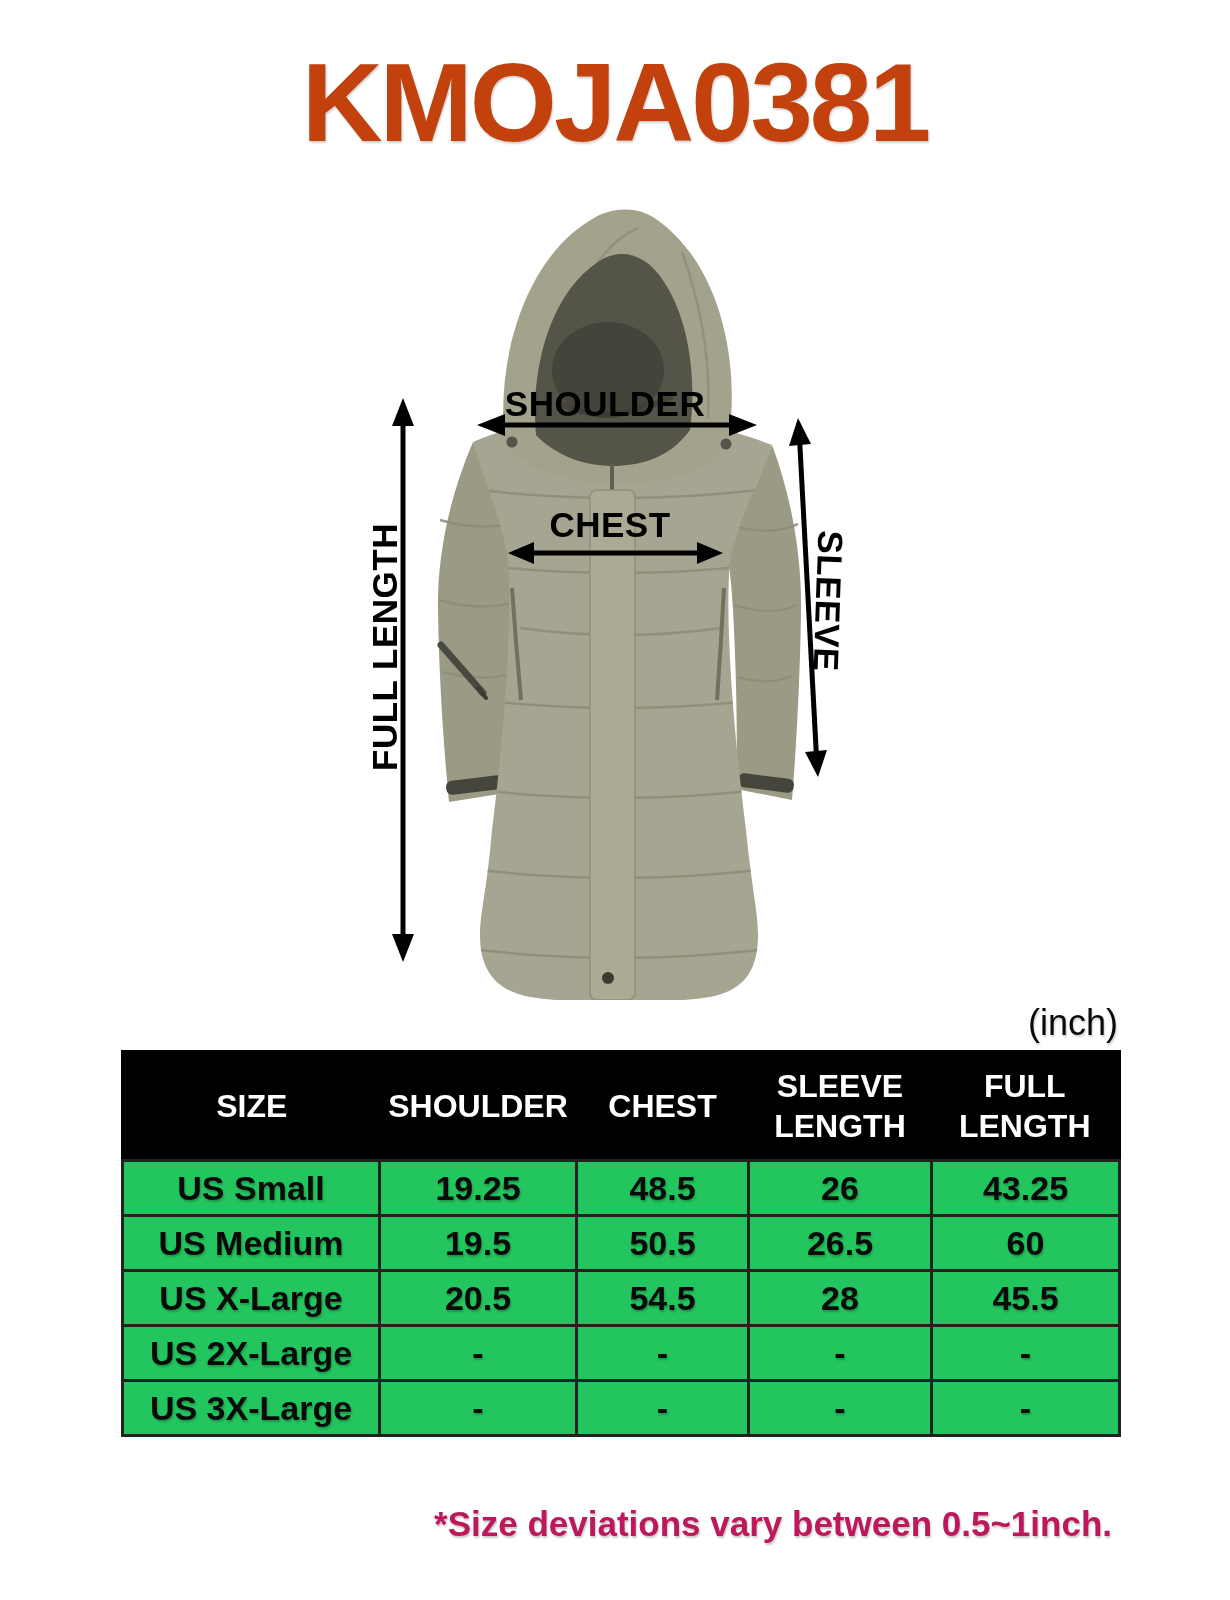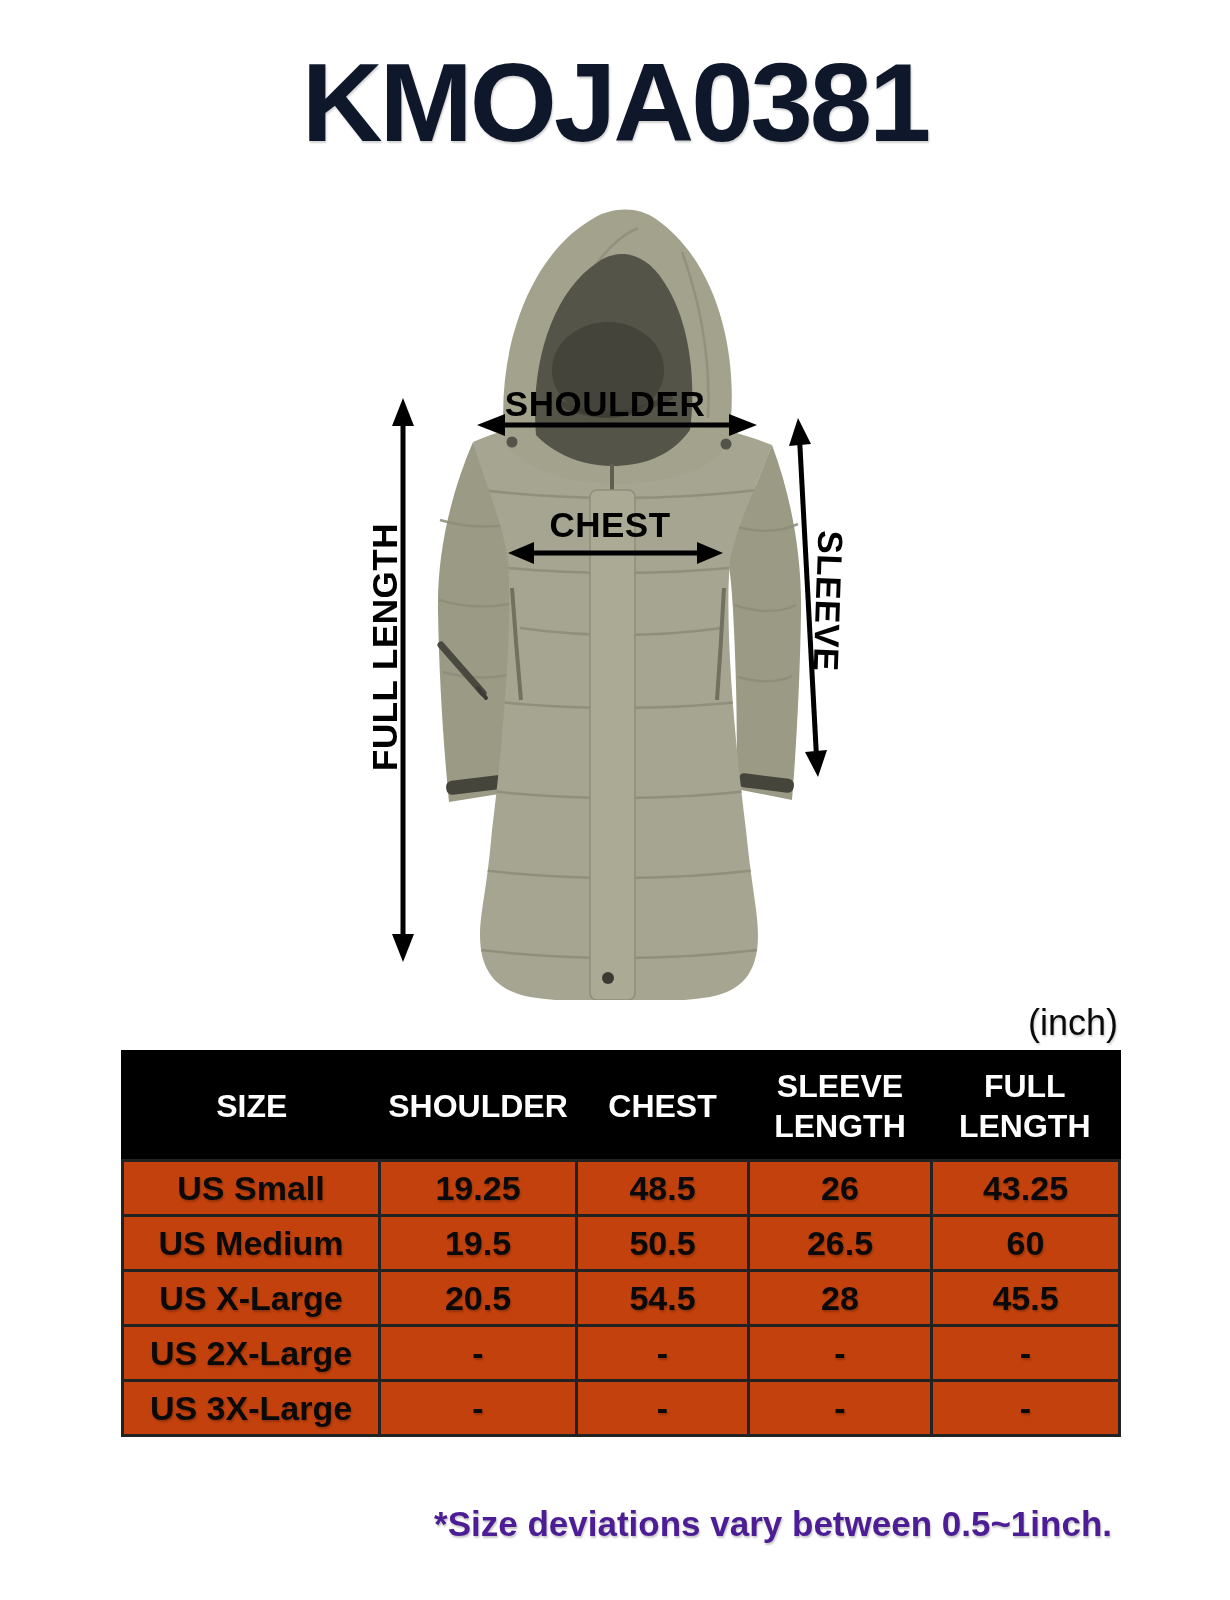--- a/index.html
+++ b/index.html
@@ -2,21 +2,21 @@
 <html><head>
 <meta charset="utf-8">
 <style>
   html,body{margin:0;padding:0;background:#fff;}
   #page{
     position:relative;width:1230px;height:1600px;background:#ffffff;overflow:hidden;
     font-family:"Liberation Sans","DejaVu Sans",sans-serif;
   }
   .title{
     position:absolute;left:0;top:38px;width:1230px;text-align:center;
-    font-size:112px;font-weight:bold;letter-spacing:-3px;color:#0f172a;
+    font-size:112px;font-weight:bold;letter-spacing:-3px;color:#c2410c;
     text-shadow:1px 2px 2px rgba(0,0,0,.18);
   }
   .figure-svg{position:absolute;left:340px;top:190px;width:560px;height:810px;}
   .diagram-label{
     position:absolute;font-size:35px;font-weight:bold;color:#000;text-align:center;
     letter-spacing:.5px;white-space:nowrap;
   }
   .lbl-shoulder{left:455px;top:384px;width:300px;}
   .lbl-chest{left:460px;top:505px;width:300px;}
   .lbl-sleeve{left:678px;top:581px;width:300px;transform:rotate(92deg);}
@@ -31,24 +31,24 @@
     border:3px solid #000;
     margin-left:8px;
   }
   table.size-table th{
     background:#000;color:#fff;font-size:32px;font-weight:bold;line-height:1.25;
     height:106px;text-align:center;vertical-align:middle;padding:0;border:0;
   }
   table.size-table td{
     border:3px solid #222;font-size:34px;font-weight:bold;color:#0a0a0a;
     height:52px;text-align:center;vertical-align:middle;padding:0;
-    text-shadow:1px 2px 2px rgba(0,0,0,.22);background:#c2410c;
+    text-shadow:1px 2px 2px rgba(0,0,0,.22);background:#22c55e;
   }
   .footnote{
-    position:absolute;right:118px;top:1504px;font-size:35px;font-weight:bold;color:#4c1d95;
+    position:absolute;right:118px;top:1504px;font-size:35px;font-weight:bold;color:#be185d;
     text-shadow:1px 2px 2px rgba(0,0,0,.22);white-space:nowrap;
   }
 </style>
 </head>
 <body>
 
 <div id="page">
 
   <div class="title">KMOJA0381</div>
 

